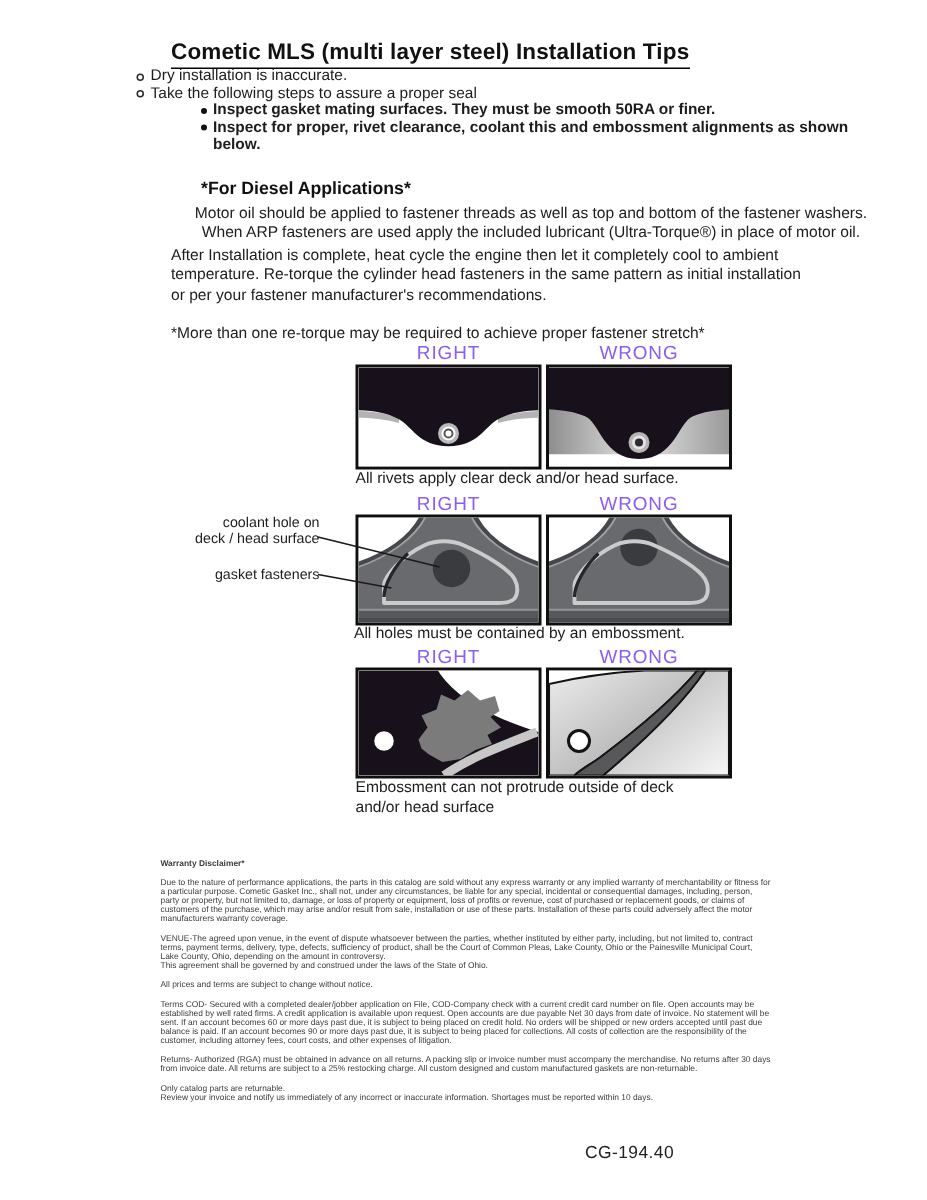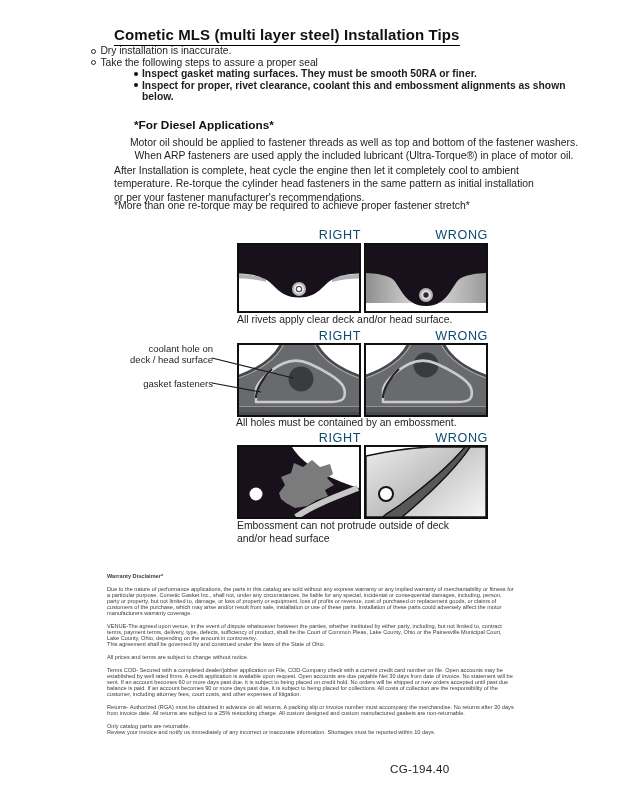--- a/index.html
+++ b/index.html
@@ -8,22 +8,22 @@
   .page-title{left:114px;top:26px;font-size:15px;font-weight:bold;letter-spacing:.1px;
     border-bottom:1.6px solid #000;padding-bottom:2px;color:#111;}
   .tips{left:91px;top:45px;font-size:10.3px;line-height:11.6px;color:#1d1d1d;width:500px;}
   .b-row{display:flex;align-items:flex-start;}
   .b-row.sub{margin-left:43px;font-weight:bold;}
   .b-dot{flex:0 0 auto;width:4px;height:4px;border-radius:50%;margin:3.5px 4px 0 0;}
   .b-dot.hollow{border:1px solid #2a2a2a;background:#fff;width:3.4px;height:3.4px;}
   .b-dot.filled{background:#111;}
   .h-diesel{left:114px;top:118px;font-size:11.8px;font-weight:bold;color:#111;margin-left:20px;}
   .para{left:114px;width:480px;font-size:10.4px;line-height:13.4px;white-space:pre-line;color:#1d1d1d;}
-  .p1{top:136px;text-align:center;}.p2{top:164px;}.p3{top:199px;}
-  .fig-label{width:124px;text-align:right;font-size:12.6px;letter-spacing:.6px;color:#0c4a6e;}
+  .p1{top:136px;text-align:center;}.p2{top:164px;}.p3{top:216px;}
+  .fig-label{width:124px;text-align:center;font-size:12.6px;letter-spacing:.6px;color:#8b5cf6;}
   .fig-box{width:120px;height:66px;border:2px solid #0f0f0f;background:#fff;}
   .fig-box.tall{height:70px;}
   .fig-box svg{display:block;}
   .caption{font-size:10.4px;color:#1d1d1d;line-height:12.6px;white-space:pre-line;}
   .side-label{font-size:9.5px;line-height:10.6px;color:#1d1d1d;text-align:right;white-space:pre-line;}
   .leader{pointer-events:none;}
   .fineprint{left:107px;top:573px;width:408px;font-size:5.6px;line-height:6.15px;color:#3c3c3c;}
   .fineprint .fp-h{font-weight:bold;margin:0 0 6.5px 0;}
   .fineprint p{margin:0 0 6.5px 0;white-space:pre-line;}
   .footer-code{left:390px;top:762px;font-size:11.6px;letter-spacing:.3px;color:#222;}

